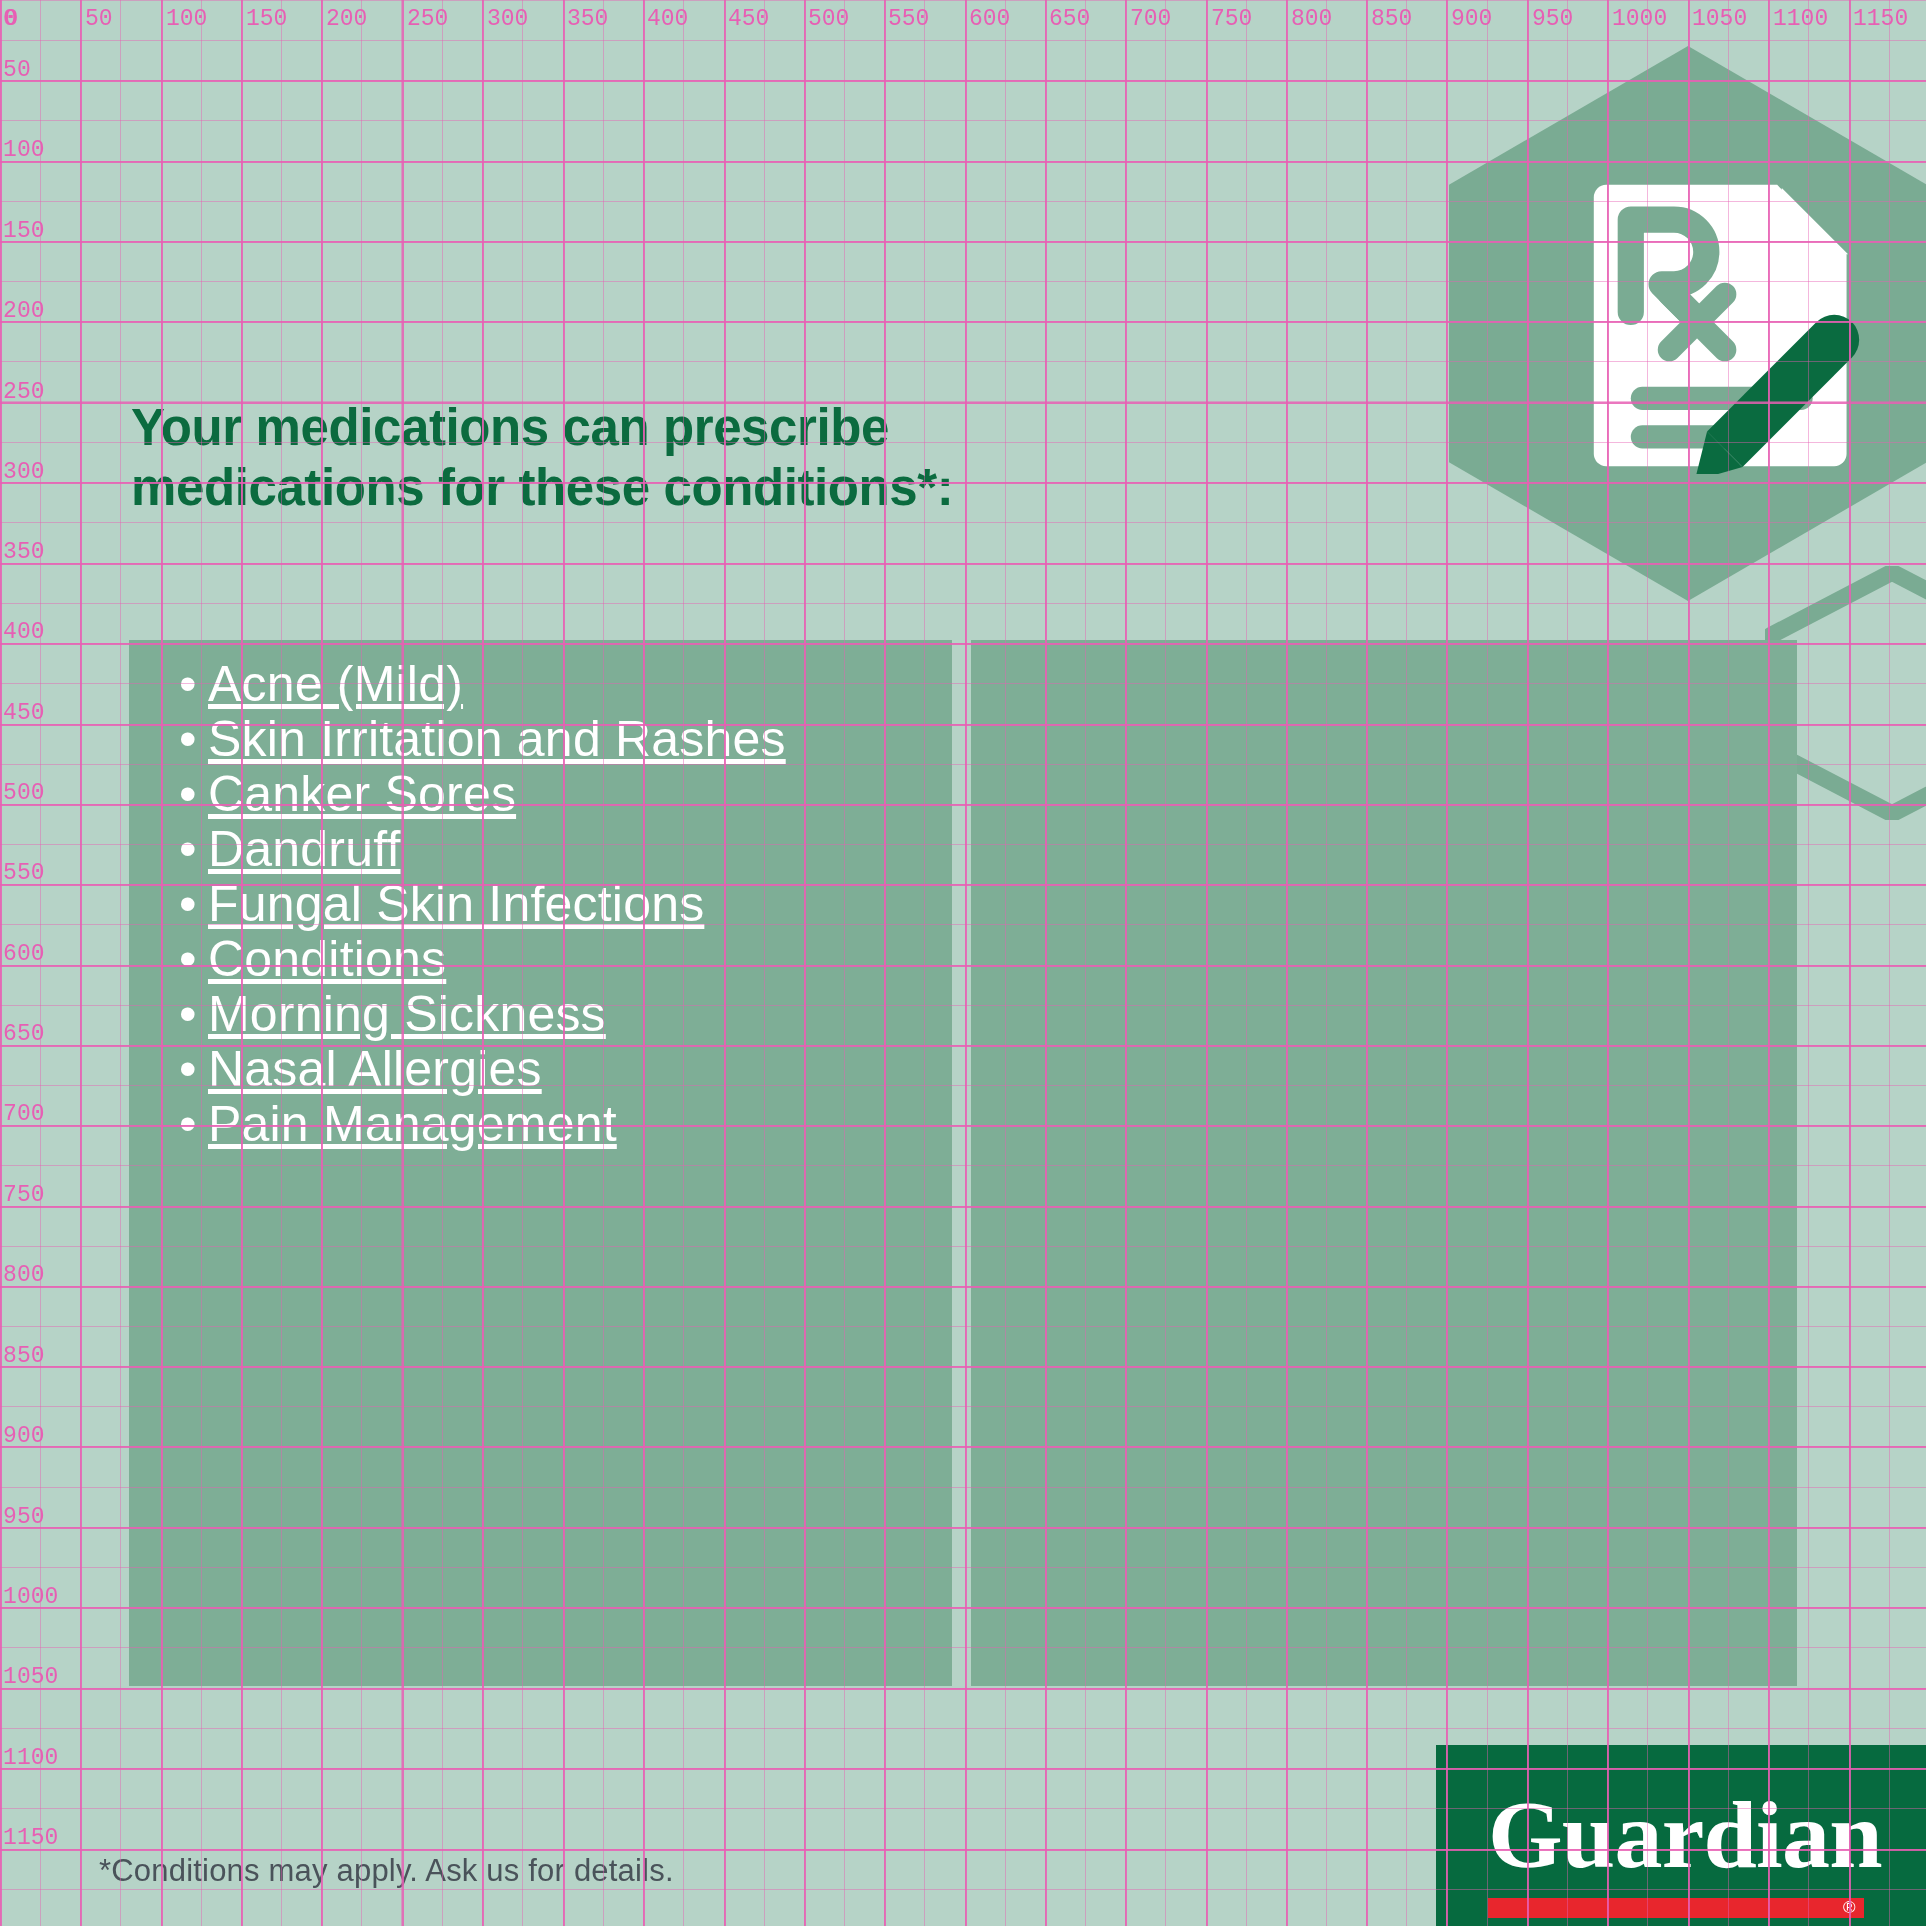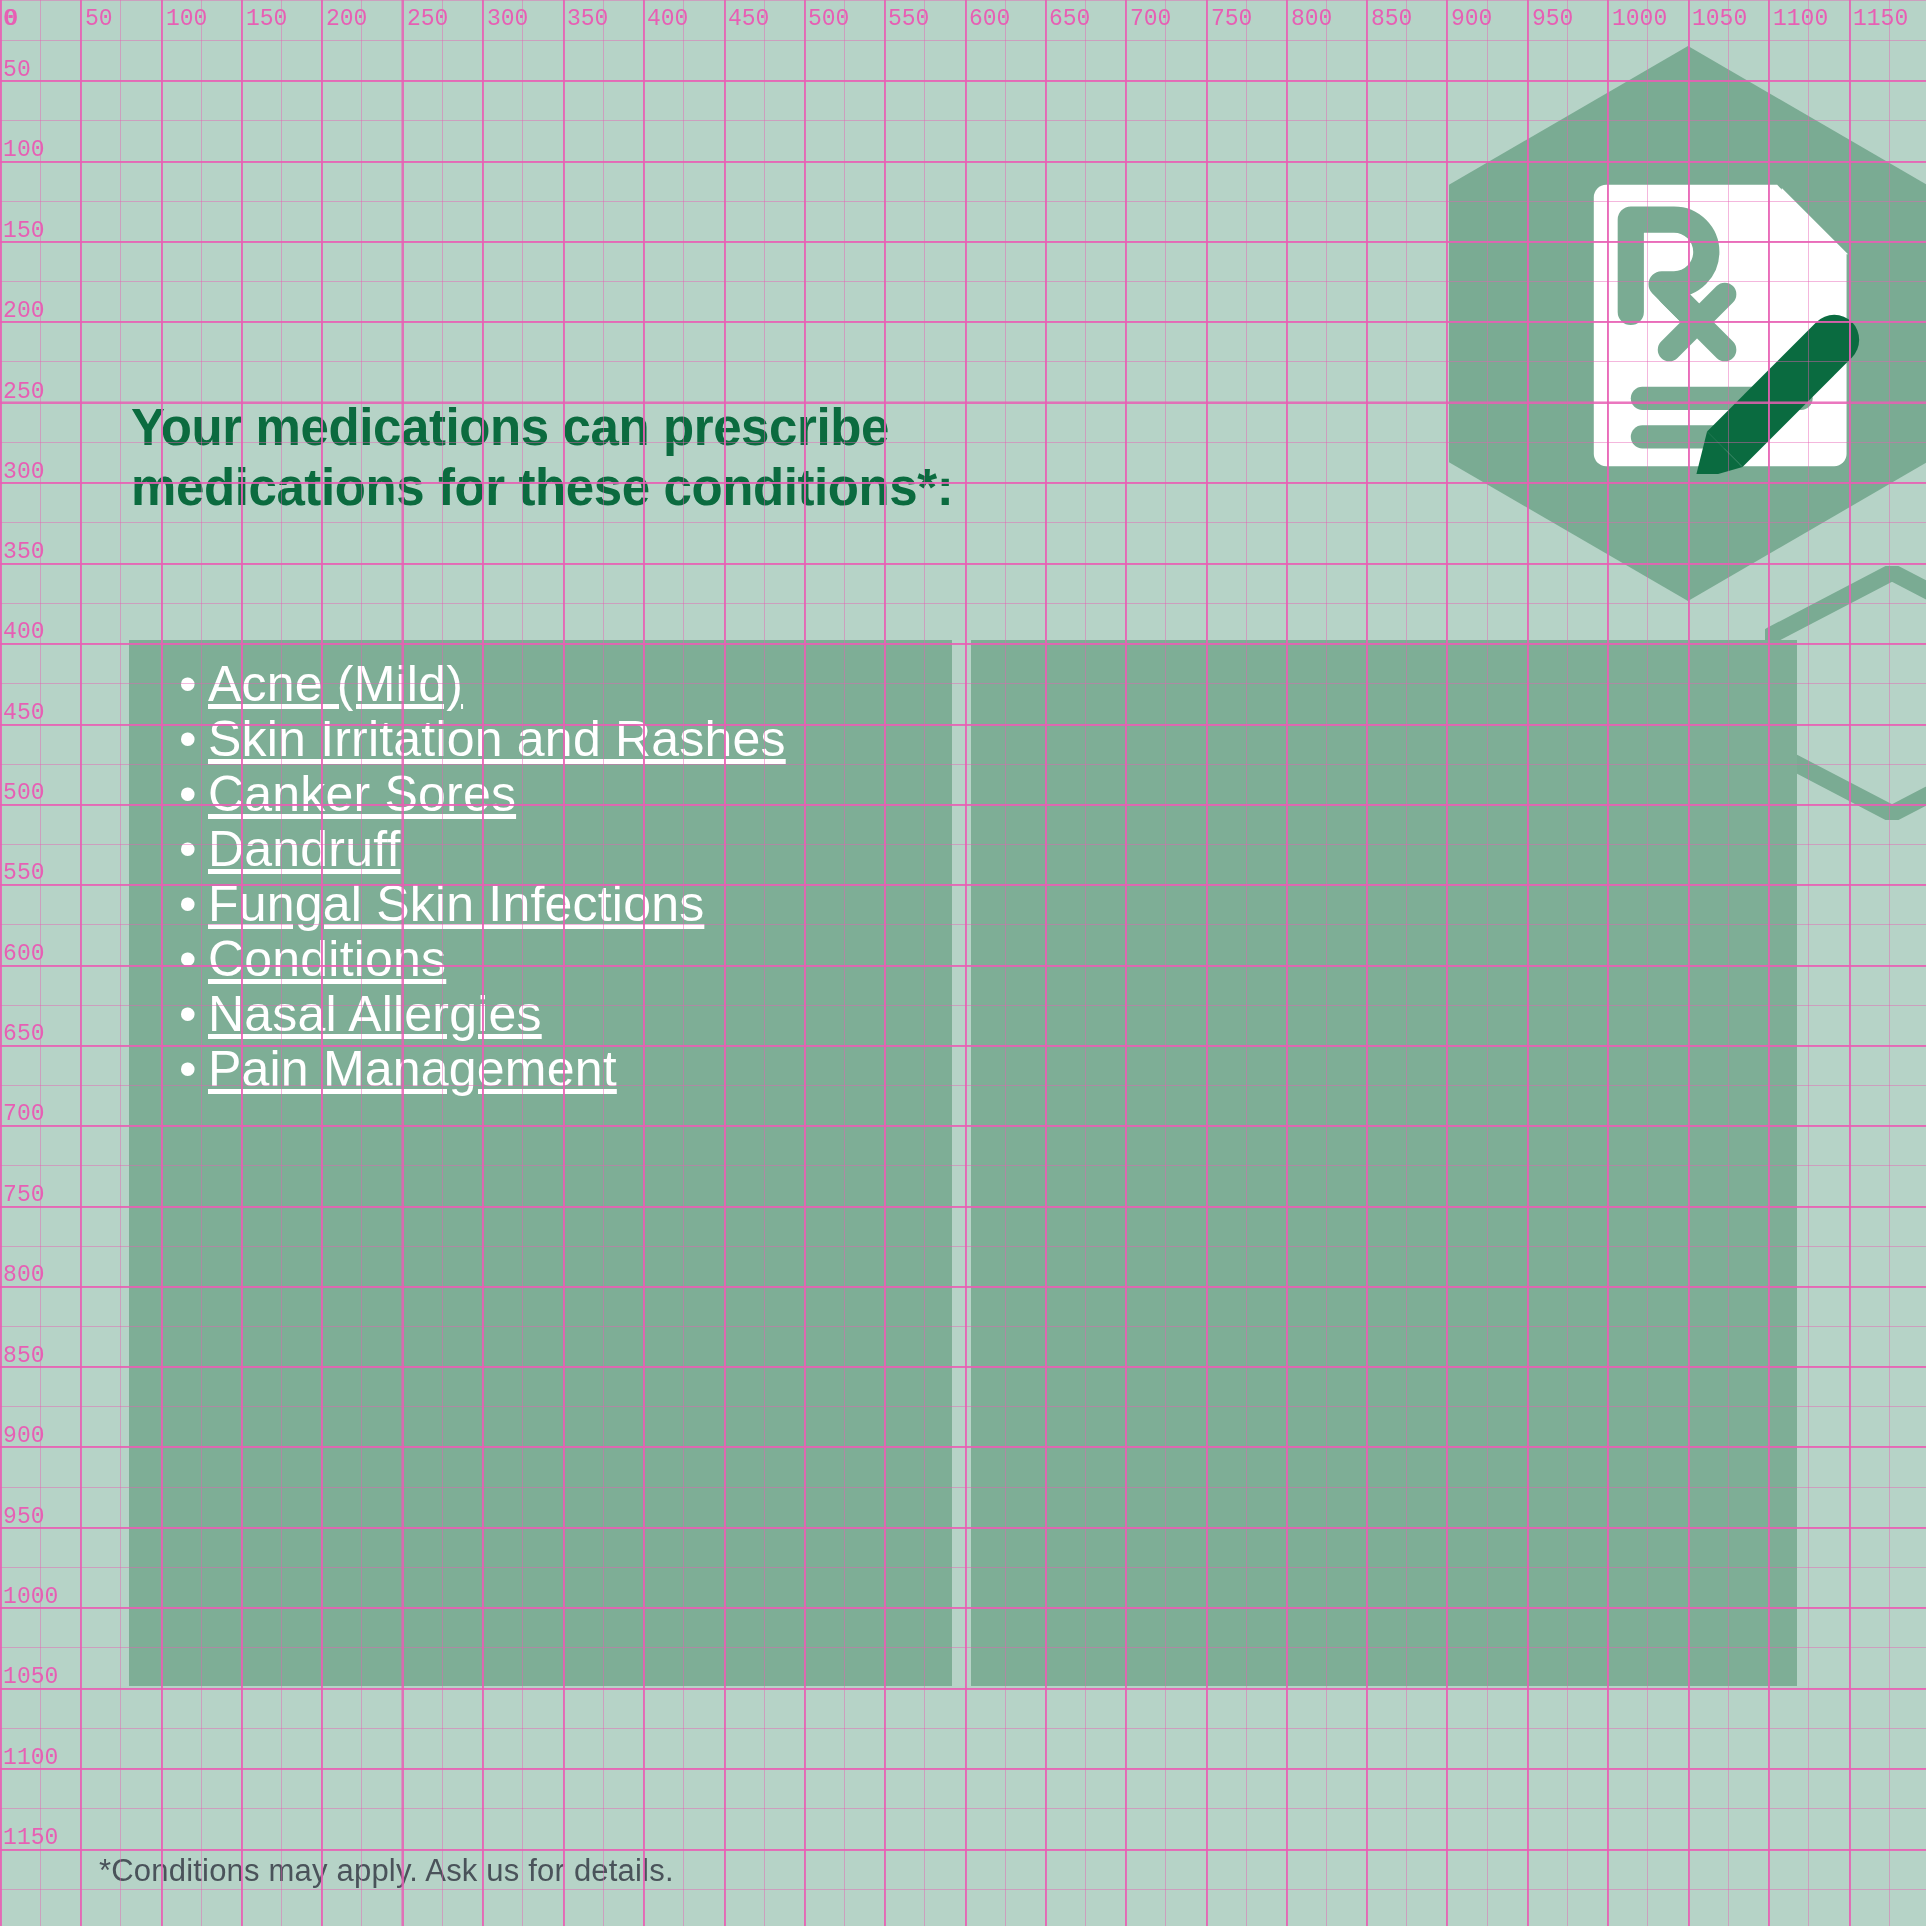--- a/index.html
+++ b/index.html
@@ -193,26 +193,32 @@
   <div id="subhead">Your medications can prescribe
 medications for these conditions*:</div>
 
   <ul id="condition-list">
       <li><span class="bullet">•</span><span>Acne (Mild)</span></li>
       <li><span class="bullet">•</span><span>Skin Irritation and Rashes</span></li>
       <li><span class="bullet">•</span><span>Canker Sores</span></li>
       <li><span class="bullet">•</span><span>Dandruff</span></li>
       <li><span class="bullet">•</span><span>Fungal Skin Infections</span></li>
       <li><span class="bullet">•</span><span>Conditions</span></li>
+      <li><span class="bullet">•</span><span>Morning Sickness</span></li>
       <li><span class="bullet">•</span><span>Nasal Allergies</span></li>
       <li><span class="bullet">•</span><span>Pain Management</span></li>
     </ul>
 
   <div id="footnote">*Conditions may apply. Ask us for details.</div>
 
+  <div id="logo-box">
+    <div id="logo-wordmark">Guardian</div>
+    <div id="logo-rule"></div>
+    <div id="logo-reg">®</div>
+  </div>
 
   <div id="grid-overlay">
       <div class="gridline-minor-v" style="left: 0px;"></div>
       <div class="gridline-minor-h" style="top: 0px;"></div>
       <div class="gridline-minor-v" style="left: 40px;"></div>
       <div class="gridline-minor-h" style="top: 40px;"></div>
       <div class="gridline-minor-v" style="left: 80px;"></div>
       <div class="gridline-minor-h" style="top: 80px;"></div>
       <div class="gridline-minor-v" style="left: 120px;"></div>
       <div class="gridline-minor-h" style="top: 120px;"></div>

